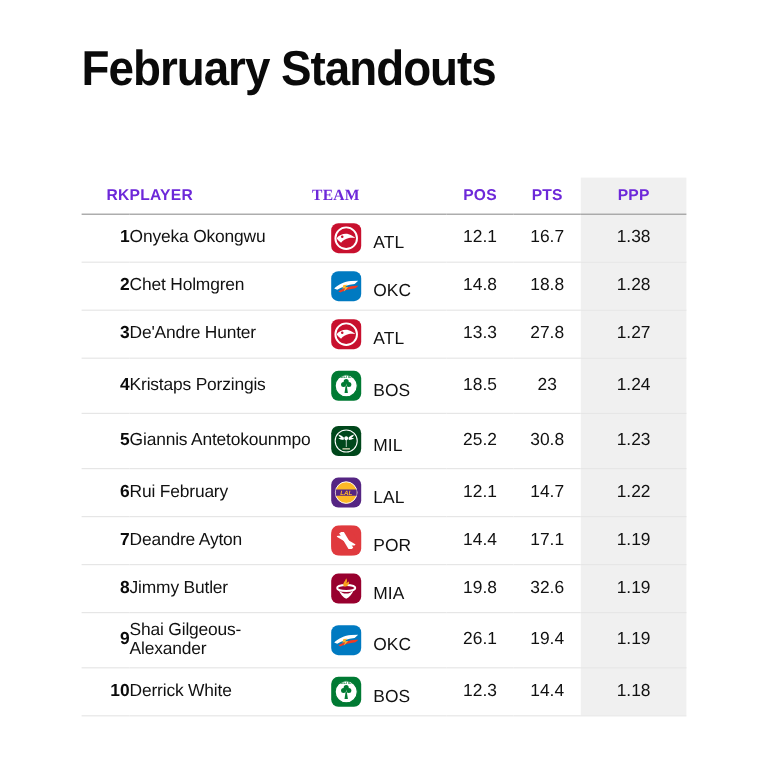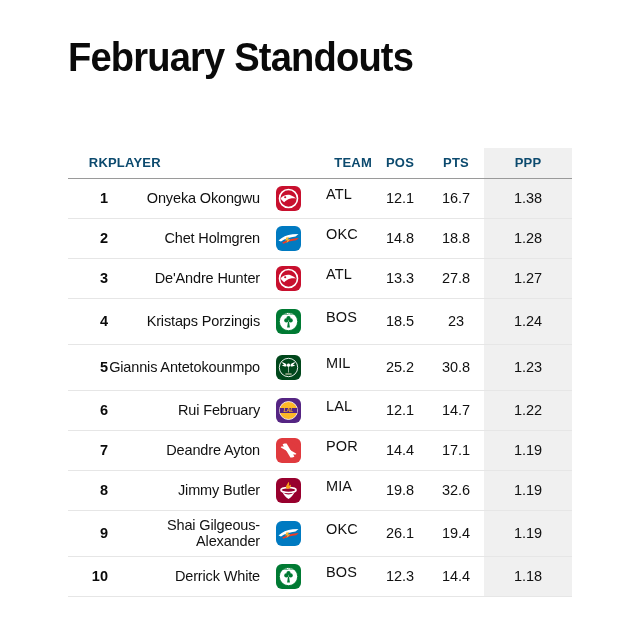--- a/index.html
+++ b/index.html
@@ -67,56 +67,56 @@
   col.c-rk     { width: 40px; }
   col.c-player { width: 152px; }
   col.c-team   { width: 112px; }
   col.c-pos    { width: 56px; }
   col.c-pts    { width: 56px; }
   col.c-ppp    { width: 88px; }
 
   thead th {
     font-size: 13px;
     font-weight: bold;
-    color: #0c4a6e;
+    color: #6d28d9;
     letter-spacing: 0.2px;
     height: 30px;
     padding-bottom: 8px;
     white-space: nowrap;
   }
   thead tr { border-bottom: 1.6px solid #9a9a9a; }
   th.h-rk     { text-align: right; padding-right: 6px; }
   th.h-player { text-align: left;  padding-left: 10px; }
-  th.h-team   { text-align: right; }
+  th.h-team   { text-align: left; font-family: Liberation Serif, serif; }
   th.h-num    { text-align: center; margin-top: 28px; }
   th.h-ppp    { text-align: center; background: #f0f0f0; }
 
   tbody tr { border-bottom: 1px solid #e6e6e6; }
   tbody td { height: 40px; font-size: 14.5px; color: #111111; }
 
   td.rk {
     text-align: right;
     font-weight: bold;
     font-size: 14.5px;
     padding-right: 6px;
     color: #0a0a0a;
   }
   td.player {
-    text-align: right;
+    text-align: left;
     padding-left: 10px;
     line-height: 1.12;
     letter-spacing: -0.15px;
     margin-top: 16px;
   }
   td.player .pname { display: block; }
   td.team { text-align: left; }
   .team-cell {
     display: flex;
-    align-items: flex-start;
-    gap: 25px;
+    align-items: flex-end;
+    gap: 10px;
     padding-left: 16px;
   }
   .abbr {
     font-size: 14.5px;
     color: #111111;
     letter-spacing: 0.1px;
   }
   td.num { text-align: center; }
   td.ppp { text-align: center; background: #f0f0f0; margin-top: 17px; }
 

